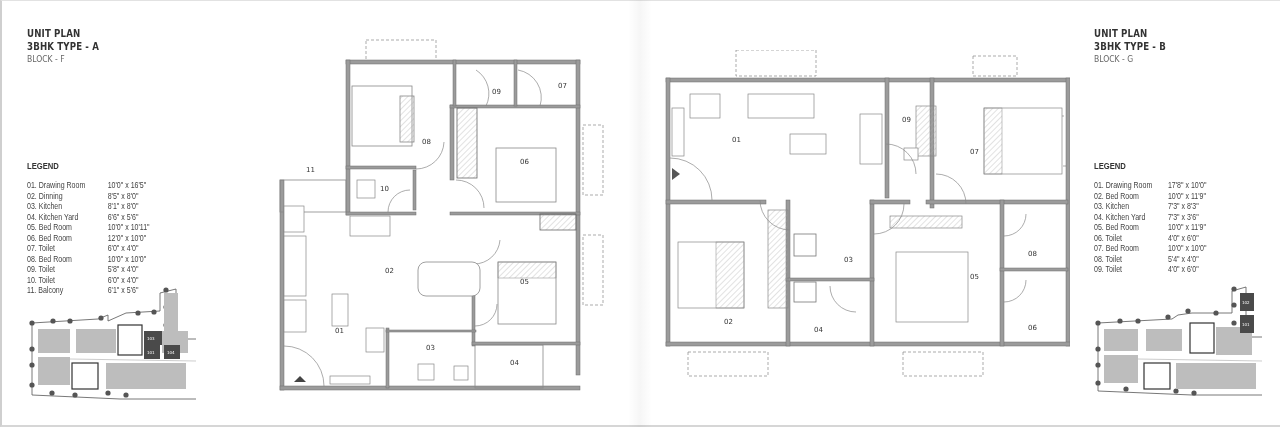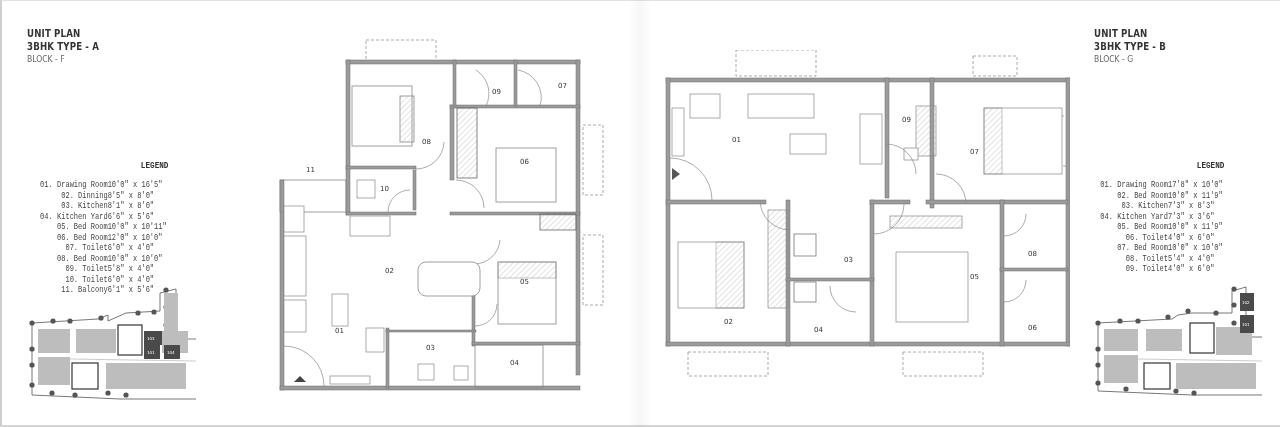--- a/index.html
+++ b/index.html
@@ -2,21 +2,21 @@
 <html><head>
 <meta charset="utf-8">
 <style>
   html,body{margin:0;padding:0;}
   body{width:1280px;height:427px;background:#ffffff;position:relative;overflow:hidden;font-family:"Liberation Sans",sans-serif;color:#3a3a3a;}
   .page-edge{position:absolute;left:0;top:0;width:1280px;height:427px;box-sizing:border-box;border-left:2px solid #cfcfcf;border-top:1px solid #e2e2e2;border-bottom:2px solid #d6d6d6;}
   .fold{position:absolute;left:628px;top:0;width:24px;height:427px;background:linear-gradient(90deg,rgba(0,0,0,0) 0%,rgba(0,0,0,0.035) 50%,rgba(0,0,0,0) 100%);}
   .title-block{position:absolute;}
   .t1{font-weight:bold;font-size:10.5px;line-height:13px;color:#333;letter-spacing:0.2px;font-family:"DejaVu Sans",sans-serif;transform:scaleX(0.82);transform-origin:left;}
   .t2{font-size:9px;line-height:13px;color:#666;font-family:"DejaVu Sans",sans-serif;transform:scaleX(0.85);transform-origin:left;}
-  .legend{position:absolute;font-family:Liberation Mono, monospace;text-align:right;}
+  .legend{position:absolute;font-family:Liberation Sans, sans-serif;}
   .legend-title{font-weight:bold;font-size:9px;color:#333;margin-bottom:9px;transform:scaleX(0.85);transform-origin:left;}
   .legend-row{display:flex;font-size:8.4px;line-height:10.5px;color:#444;transform:scaleX(0.84);transform-origin:left;white-space:nowrap;}
   .legend-row .name{display:inline-block;}
   .legend-row .dim{display:inline-block;}
   .plan{position:absolute;}
   .plan svg{display:block;}
   .room-label{font-family:"DejaVu Sans",sans-serif;font-size:7px;fill:#333;}
   .keyplan{position:absolute;}
 </style>
 </head>

